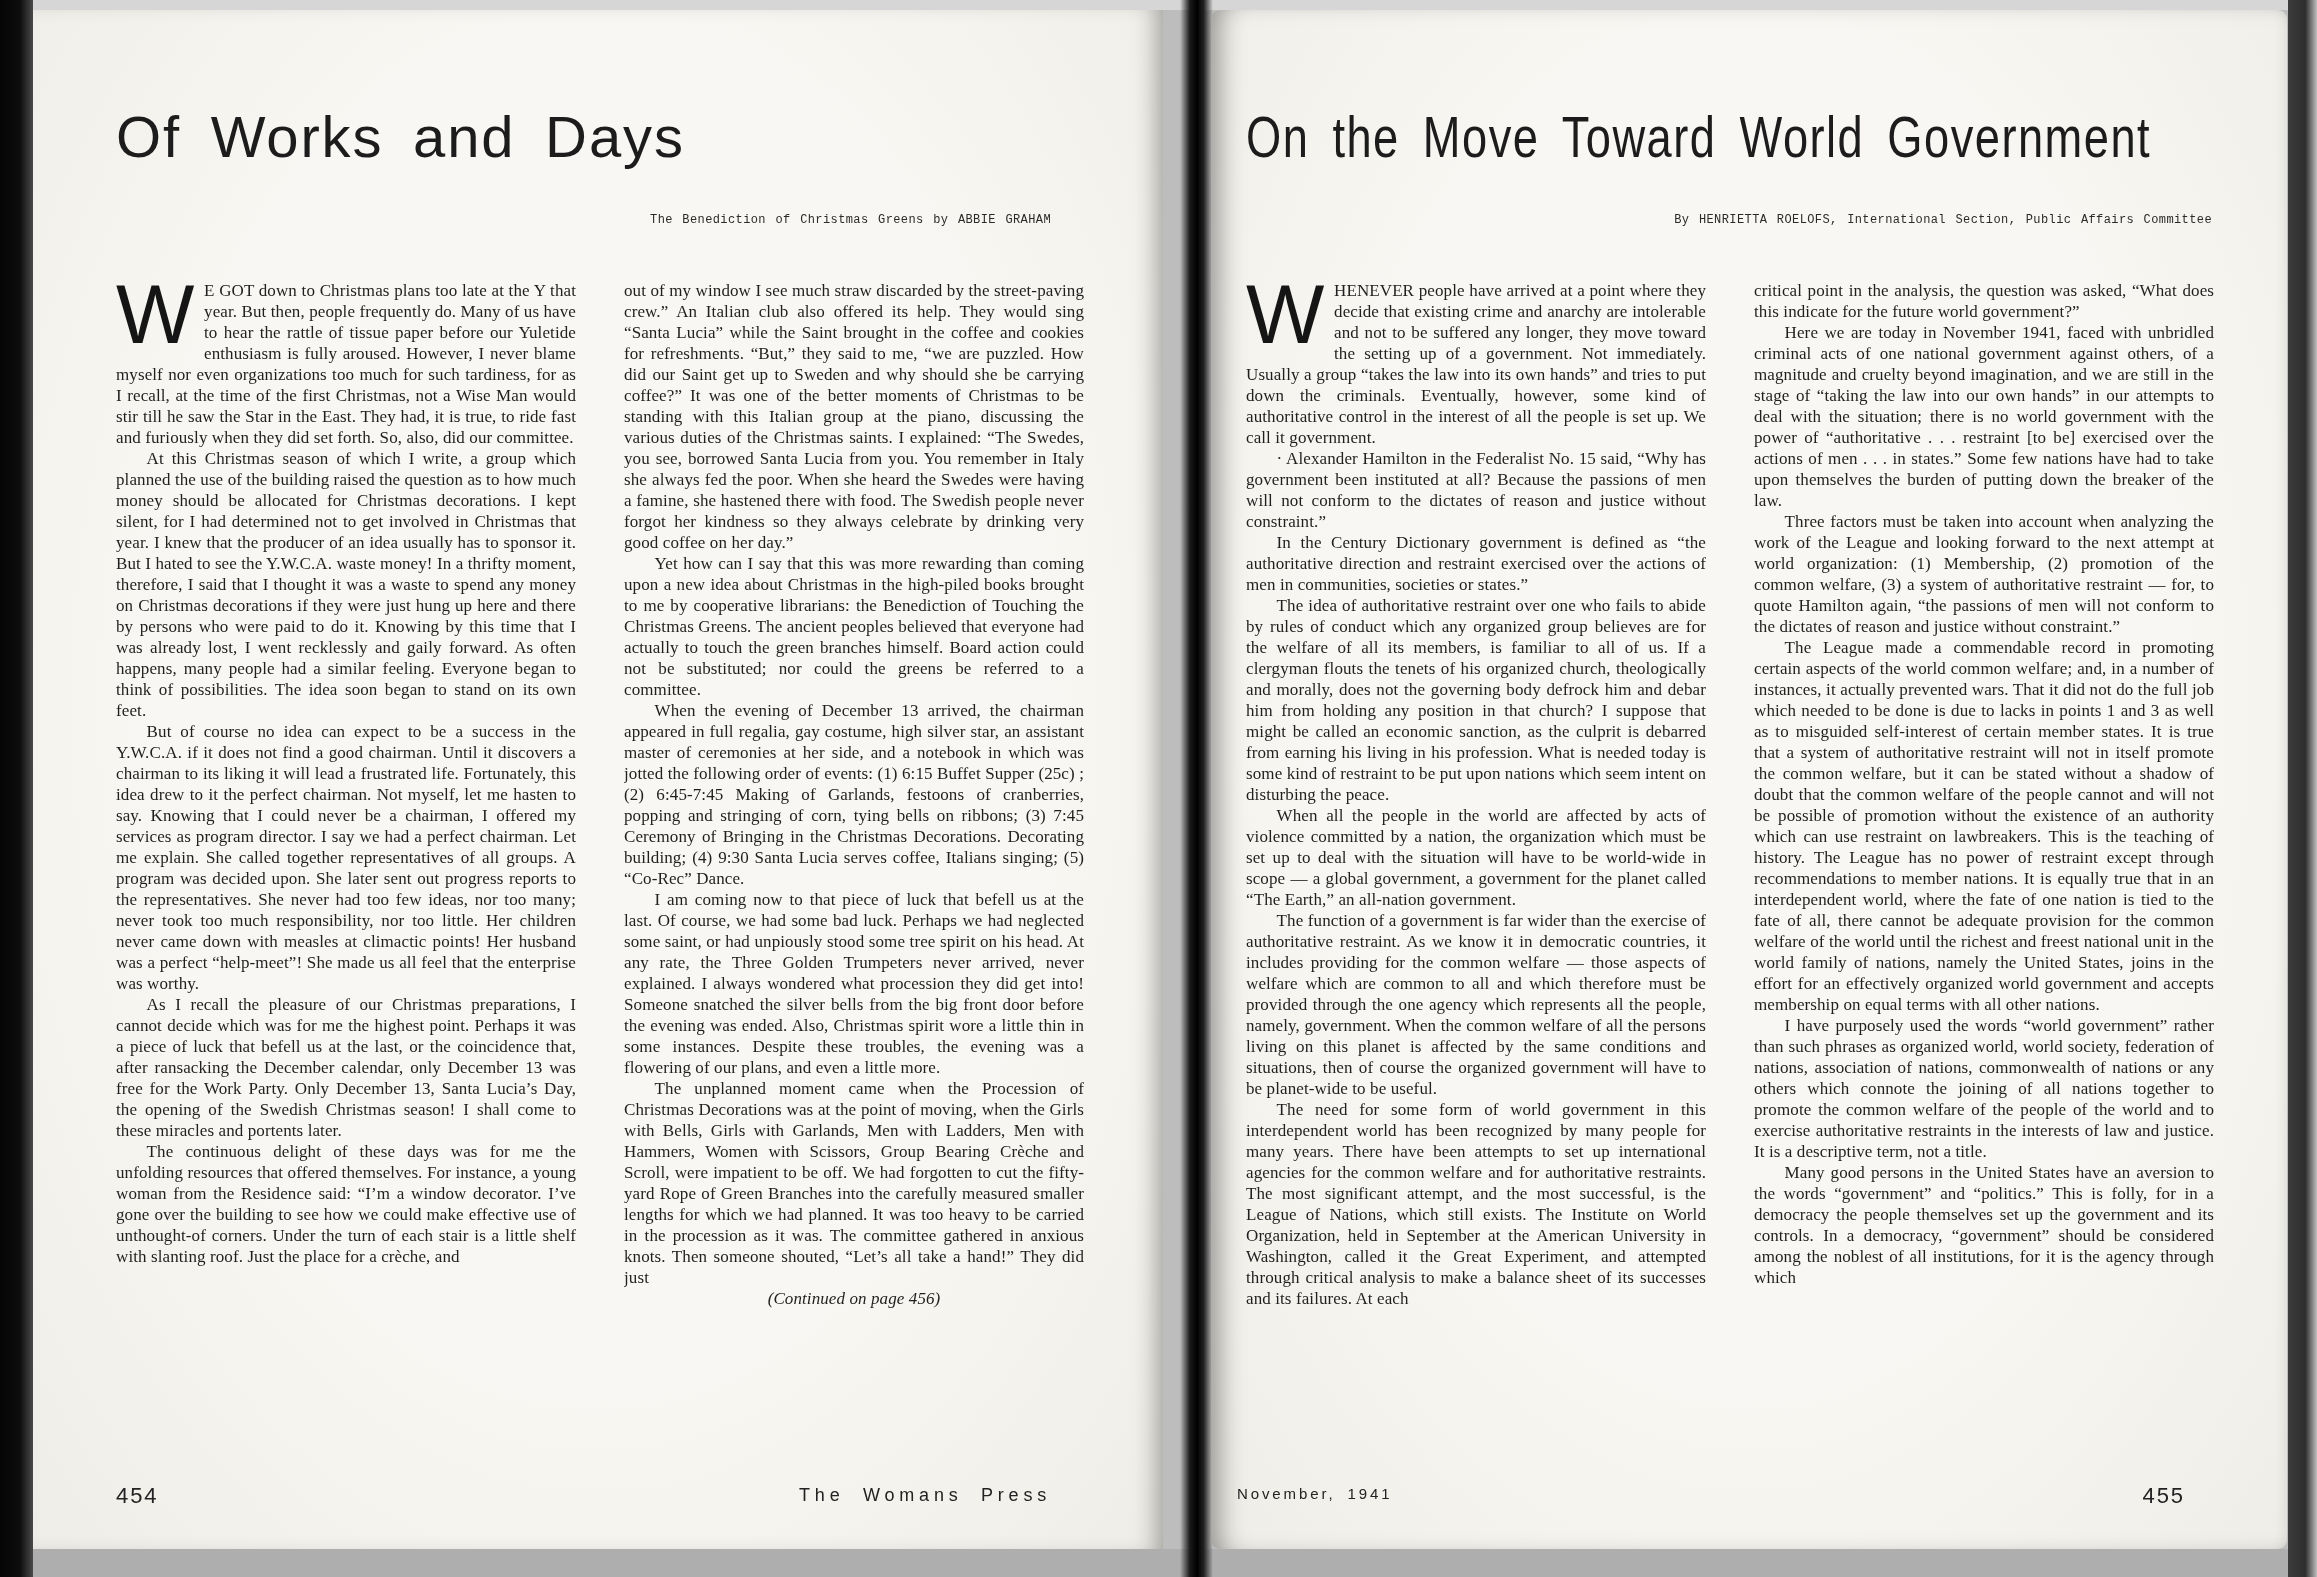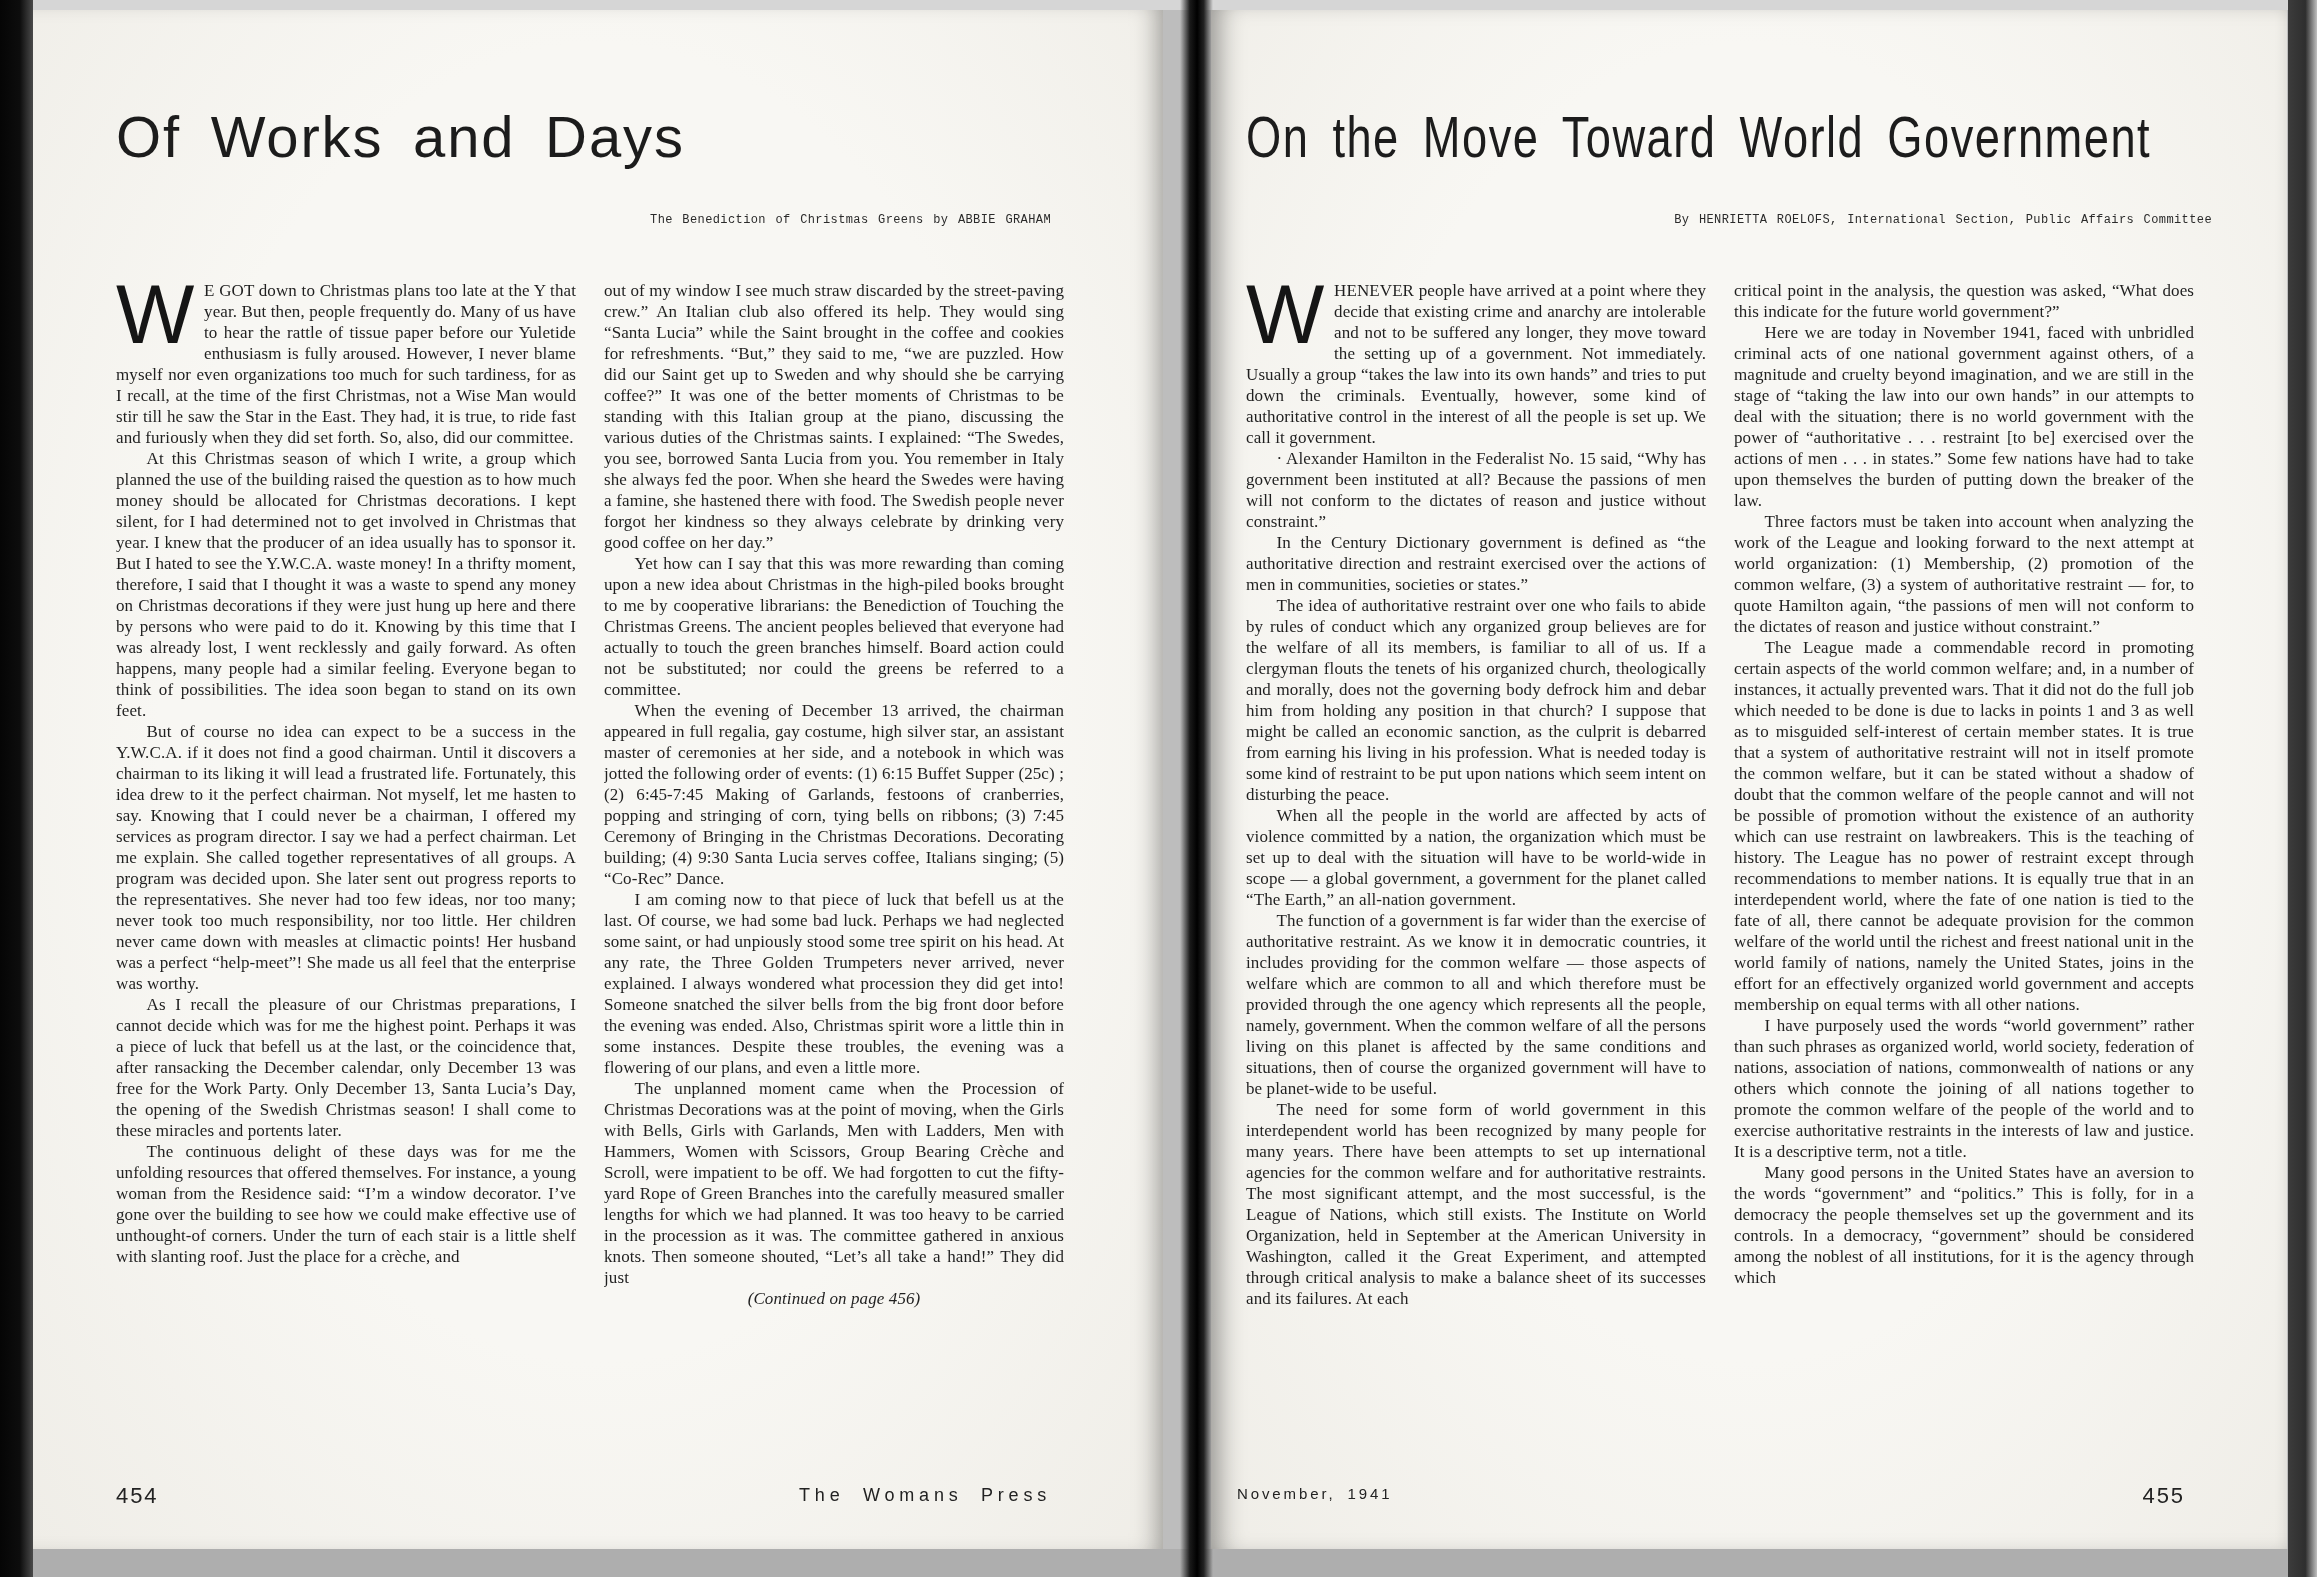--- a/index.html
+++ b/index.html
@@ -11,21 +11,21 @@
   .edge{position:absolute;}
   .edge-left{left:0;top:0;width:33px;height:1578px;background:linear-gradient(90deg,#050505 0%,#0d0d0d 60%,#4a4a4a 100%);}
   .edge-right{right:0;top:0;width:29px;height:1578px;background:linear-gradient(270deg,#bfbfbf 0%,#2e2e2e 40%,#3c3c3c 100%);}
   .edge-top{left:0;top:0;width:2317px;height:9.7px;background:#d6d6d6;}
   .edge-bottom{left:0;bottom:0;width:2317px;height:29px;background:#aeaeae;}
   .page{
     position:absolute;top:9.7px;height:1539px;
     background:radial-gradient(ellipse at 50% 45%, #f8f7f3 55%, #efede7 100%);
   }
   .page-left{left:33px;width:1130px;box-shadow:inset -19.3px 0 25px -13.5px rgba(0,0,0,.35);}
-  .page-right{left:1211px;width:1076px;box-shadow:inset 21px 0 27px -13.5px rgba(0,0,0,.4), inset -9.7px 0 13.5px -9.7px rgba(0,0,0,.12);}
+  .page-right{left:1211px;width:1076px;box-shadow:inset 21px 0 27px -13.5px rgba(0,0,0,.4), inset -9.7px 0 13.5px -9.7px rgba(0,0,0,.12);border-radius:9px;}
   .spine{position:absolute;left:1180px;top:0;width:33px;height:1578px;
     background:linear-gradient(90deg,rgba(120,120,120,0) 0%,#1a1a1a 30%,#000 52%,#222 72%,rgba(130,130,130,0) 100%);}
   .title{
     position:absolute;top:93px;
     font-family:"Liberation Sans", sans-serif;font-weight:400;color:#1c1c1c;
     font-size:58px;letter-spacing:1.9px;word-spacing:11.6px;white-space:nowrap;
   }
   .page-left .title{left:83px;}
   .page-right .title{left:35px;transform:scaleX(0.78);transform-origin:left top;}
   .byline{
@@ -33,21 +33,21 @@
     font-family:Liberation Mono, monospace;font-size:12px;color:#2a2a2a;
     letter-spacing:0.4px;word-spacing:1.9px;white-space:nowrap;text-align:center;
   }
   .page-left .byline{right:112px;}
   .page-right .byline{right:75px;}
   .cols{position:absolute;top:270px;display:flex;}
   .page-left .cols{left:83px;}
   .page-right .cols{left:35px;}
   .col{width:460px;height:1197px;overflow:hidden;text-align:justify;
     font-size:17px;line-height:21px;letter-spacing:0.1px;color:#1f1f1f;}
-  .col + .col{margin-left:28px;}
+  .col + .col{margin-left:48px;}
   .para{margin:0;}
   .para.indent{text-indent:1.8em;}
   .para.italic{font-style:italic;}
   .para.center{text-align:center;text-indent:0;}
   .dropcap{
     float:left;
     font-family:"Liberation Sans", sans-serif;font-weight:400;color:#151515;
     font-size:83px;line-height:62px;margin:3.9px 9.7px 0 0;letter-spacing:0;
   }
   .footer-item{

